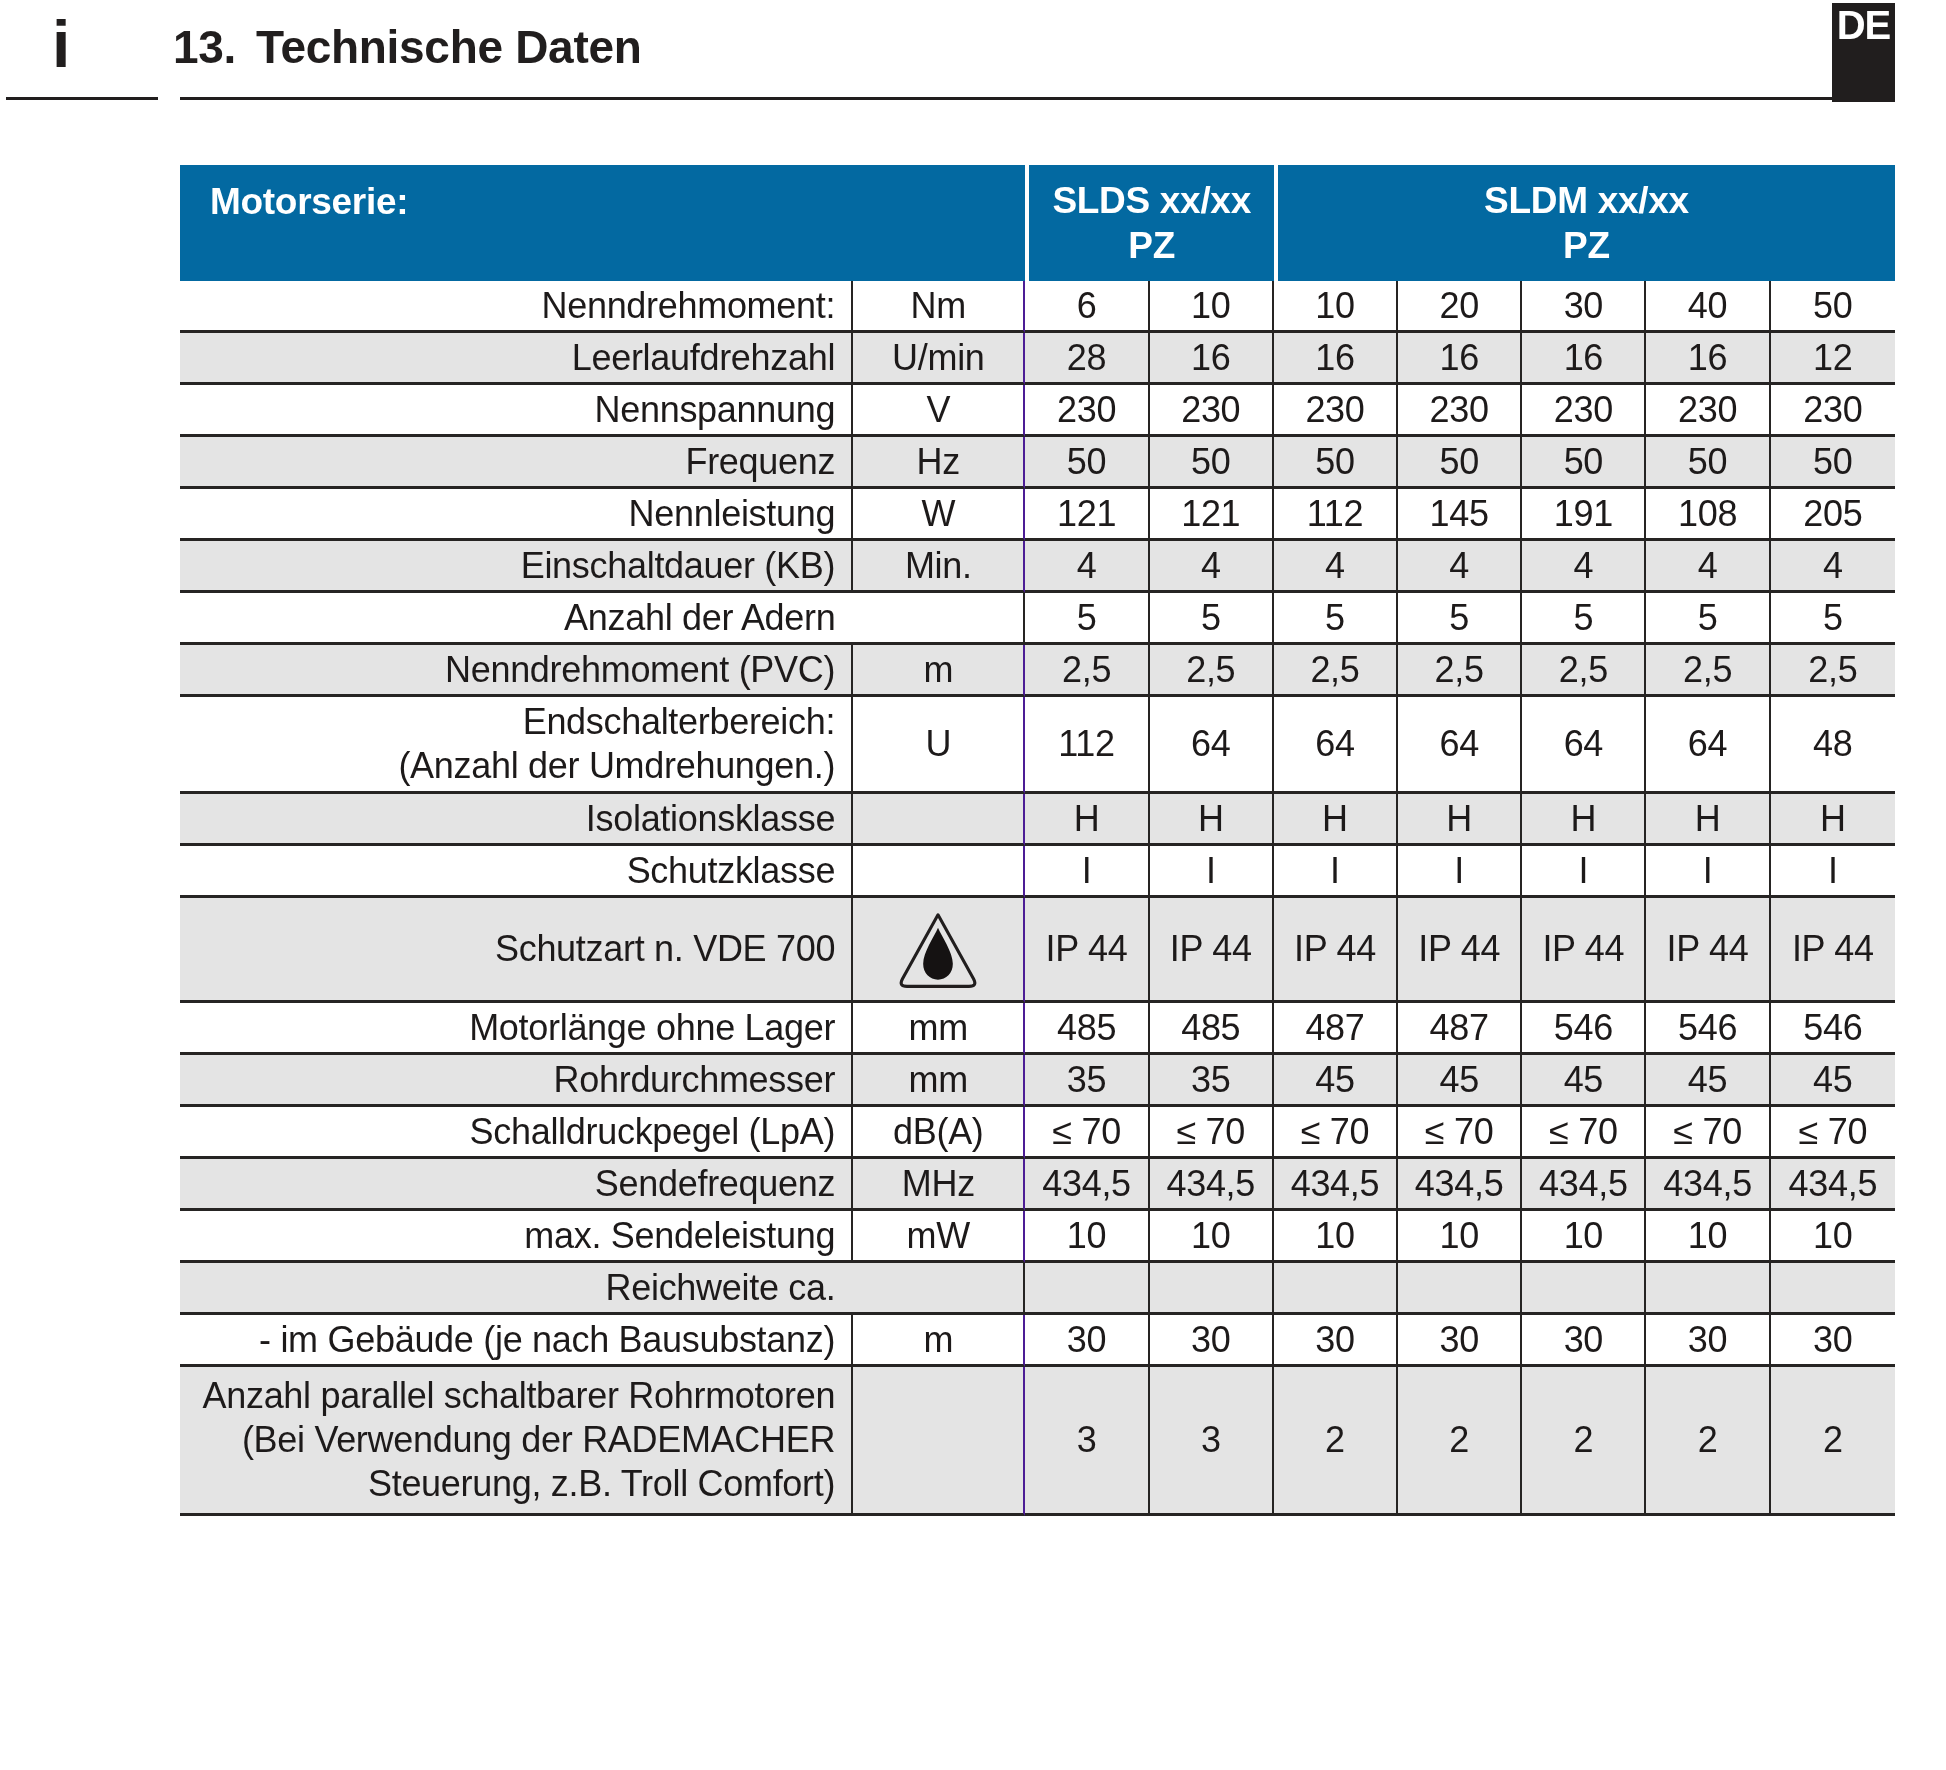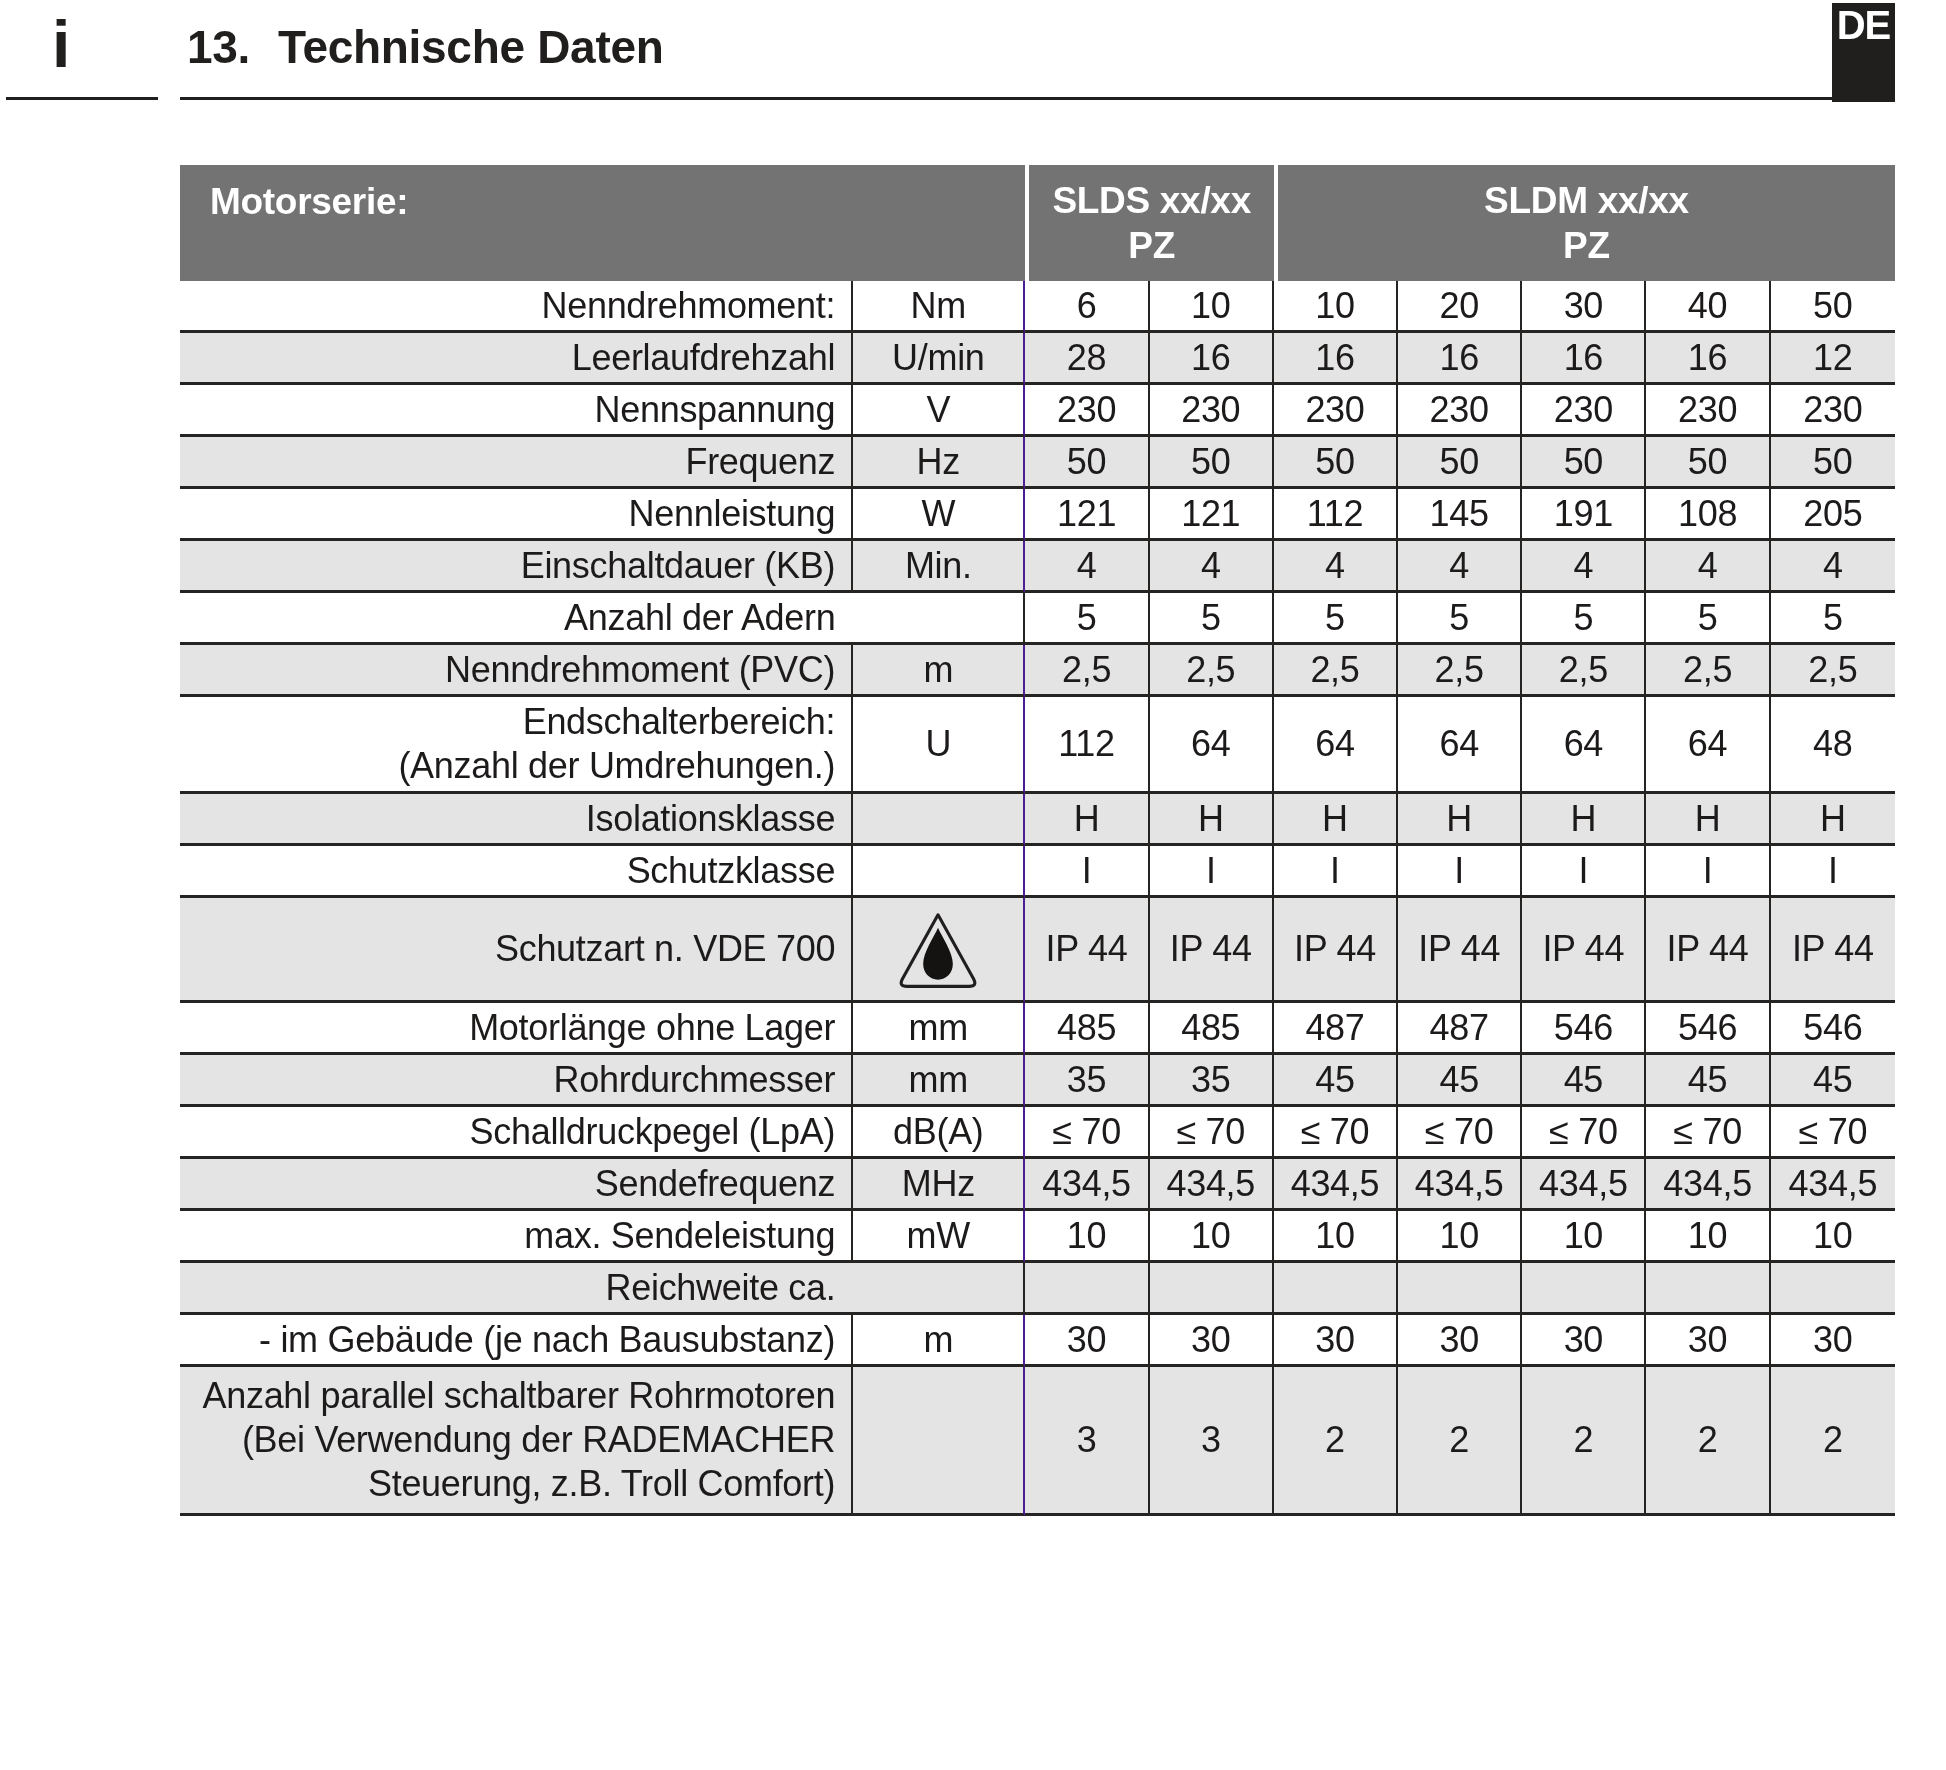--- a/index.html
+++ b/index.html
@@ -4,37 +4,37 @@
 <style>
   html,body{margin:0;padding:0;}
   body{
     width:1946px;height:1770px;background:#ffffff;position:relative;
     font-family:"Liberation Sans","DejaVu Sans",sans-serif;
     color:#1d1a1a;overflow:hidden;letter-spacing:-0.3px;
   }
   
   .info-i{position:absolute;left:52px;top:6px;font-size:66px;font-weight:bold;color:#211e1e;}
   .rule-short{position:absolute;left:6px;top:97px;width:152px;height:3px;background:#211e1e;}
-  .title-row{position:absolute;left:187px;top:20px;display:flex;gap:28px;
+  .title-row{position:absolute;left:173px;top:20px;display:flex;gap:20px;
     font-size:46px;font-weight:bold;color:#211e1e;}
   .rule-long{position:absolute;left:180px;top:97px;width:1715px;height:3px;background:#211e1e;}
   .lang-badge{position:absolute;left:1832px;top:3px;width:63px;height:99px;background:#211e1e;
     display:flex;align-items:flex-start;justify-content:center;
     color:#ffffff;font-size:40px;font-weight:bold;letter-spacing:-1px;}
   
   table.tech{
     position:absolute;left:180px;top:165px;width:1715px;
     border-collapse:separate;border-spacing:0;table-layout:fixed;
     font-size:36px;
   }
   col.c-col-label{width:672px;}
   col.c-col-unit{width:172px;}
   col.c-col-val{width:124px;}
   thead th{
-    background:#737373;color:#ffffff;font-weight:bold;height:100px;
+    background:#0369a1;color:#ffffff;font-weight:bold;height:100px;
     padding:0;vertical-align:middle;
   }
   th.h-main{text-align:left;vertical-align:top;padding:16px 0 0 30px;font-size:37px;}
   th.h-group{border-left:4px solid #ffffff;text-align:center;line-height:1.22;font-size:37px;}
   tbody td{
     border-bottom:3px solid #262423;height:49px;padding:0;
     vertical-align:middle;background:#ffffff;
   }
   tbody tr:nth-child(even) td{background:#e4e4e4;}
   td.c-label{

